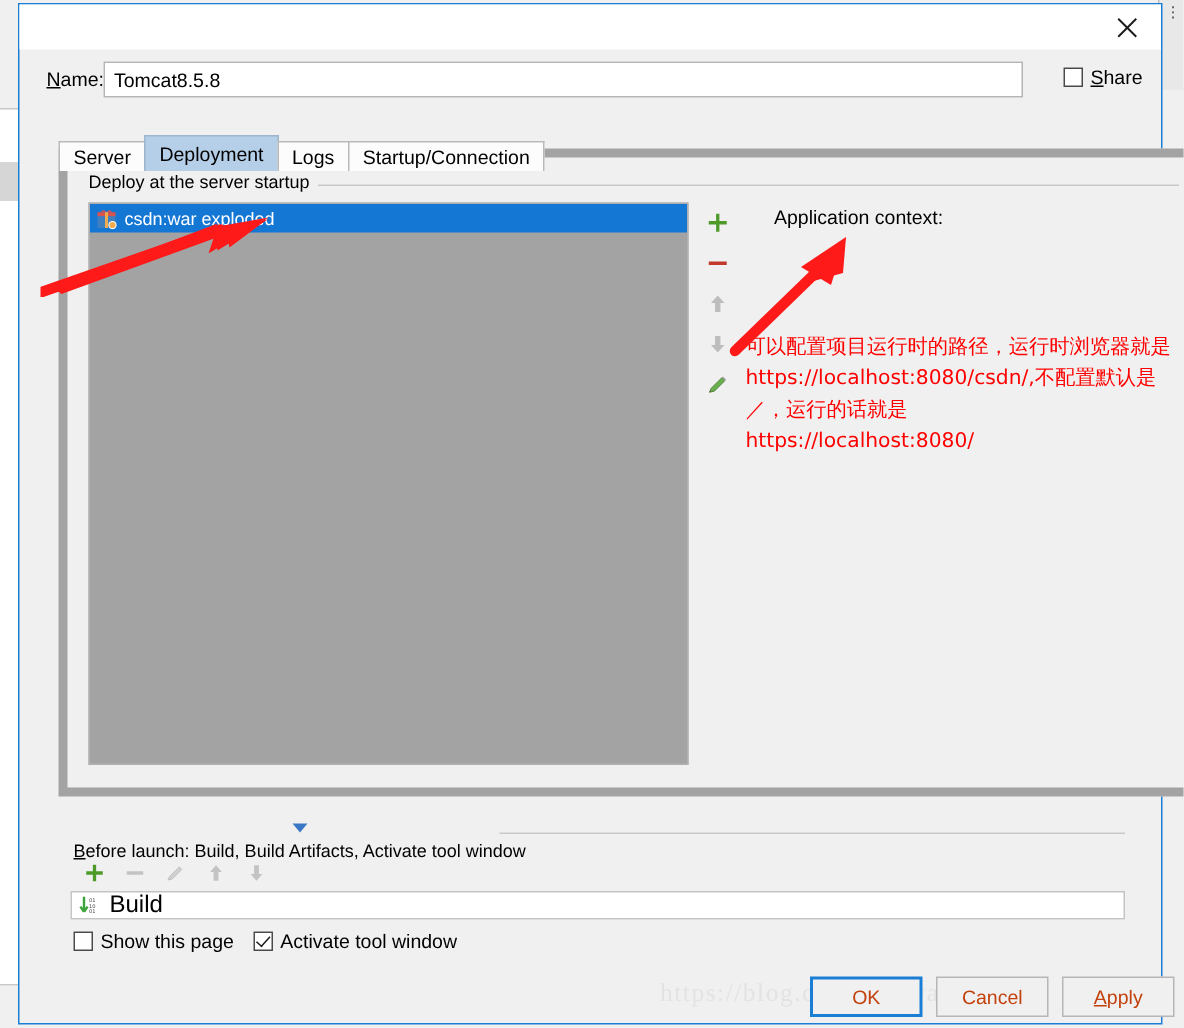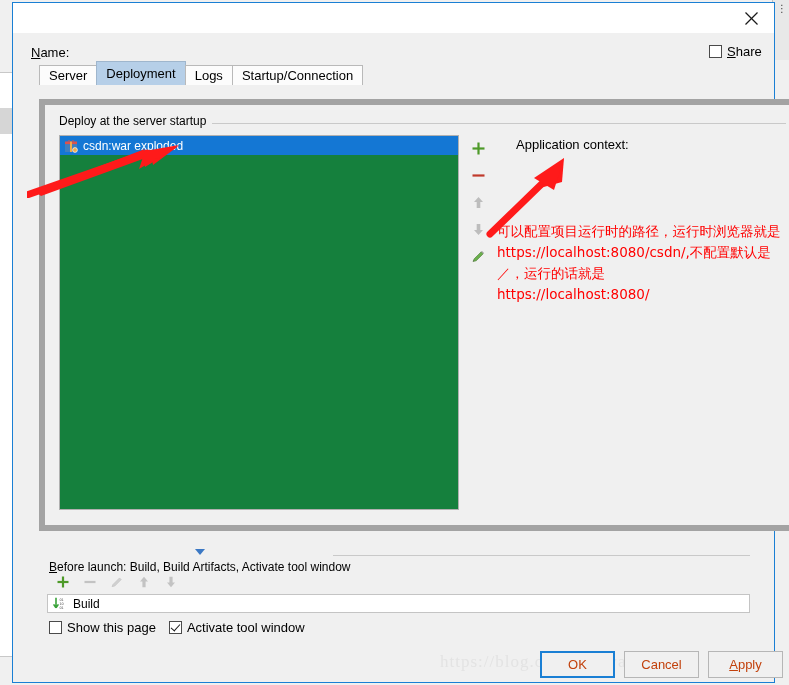--- a/index.html
+++ b/index.html
@@ -43,38 +43,38 @@
     padding:0 6px;outline:none;
   }
   #share-wrap{position:absolute;left:696px;top:3px;display:flex;align-items:center;gap:5px;text-align:center;}
   .cbx{width:13px;height:13px;border:1px solid #4a4a4a;background:#fff;box-sizing:border-box;
        display:inline-block;position:relative;flex:none;}
   .cbx.checked::after{content:"";position:absolute;left:3px;top:0px;width:4px;height:8px;
        border:solid #1a1a1a;border-width:0 1.6px 1.6px 0;transform:rotate(42deg);}
   #share-label{font-size:13px;}
 
   
-  #tabs{position:absolute;left:26px;top:60px;height:22px;display:flex;align-items:flex-end;z-index:3;}
+  #tabs{position:absolute;left:26px;top:89px;height:22px;display:flex;align-items:flex-end;z-index:3;}
   .tab{
     height:20px;line-height:20px;padding:0 9px;font-size:13px;
     border:1px solid #b9b9b9;border-bottom:none;background:#fcfcfc;
     margin-right:-1px;box-sizing:border-box;white-space:nowrap;cursor:default;color:#000;
   }
   .tab.selected{background:#b6cfe8;height:24px;line-height:24px;font-size:13px;border-color:#9fb6cd;}
 
   
   #tabpanel{position:absolute;left:26px;top:96px;width:767px;height:432px;
     border:6px solid #a3a3a3;background:#f0f0f0;box-sizing:border-box;}
 
   #group-title{position:absolute;left:14px;top:9px;font-size:12px;background:#f0f0f0;padding-right:6px;z-index:2;}
   #group-line{position:absolute;left:150px;top:18px;right:14px;height:1px;background:#c9c9c9;}
 
   
   #list-box{position:absolute;left:14px;top:30px;width:400px;height:375px;
-    border:1px solid #b0b0b0;background:#15803d;box-sizing:border-box;overflow:hidden;}
+    border:1px solid #b0b0b0;background:#a3a3a3;box-sizing:border-box;overflow:hidden;}
   #list-item{position:absolute;left:0;top:0;right:0;height:19px;background:#1477d4;
     display:flex;align-items:center;padding-left:4px;box-sizing:border-box;}
   #list-item-label{color:#fff;font-size:12px;margin-left:5px;}
   .artifact-icon{width:14px;height:14px;position:relative;flex:none;}
 
   
   #list-toolbar{position:absolute;left:420px;top:30px;width:26px;height:375px;}
   .tb-btn{width:26px;height:27px;display:flex;align-items:center;justify-content:center;cursor:default;}
 
   
@@ -98,21 +98,21 @@
             border-top:6px solid #3b78c4;}
   #bl-title{font-size:12px;}
   #bl-title u{text-decoration:underline;}
   #bl-line{position:absolute;left:320px;top:552px;right:24px;height:1px;background:#c9c9c9;}
 
   #bl-toolbar{position:absolute;left:36px;top:568px;display:flex;align-items:center;}
   .bl-btn{width:27px;height:22px;display:flex;align-items:center;justify-content:center;cursor:default;}
 
   #bl-list{position:absolute;left:34px;top:591px;right:24px;height:19px;
     border:1px solid #c4c4c4;background:#fff;display:flex;align-items:center;padding-left:4px;box-sizing:border-box;}
-  #bl-list-label{font-size:12px;margin-left:6px;}
+  #bl-list-label{font-size:16px;margin-left:6px;}
 
   #bottom-checks{position:absolute;left:36px;top:617px;display:flex;align-items:center;gap:7px;}
   #bottom-checks .grp{display:flex;align-items:center;gap:5px;}
   #bottom-checks span.lbl{font-size:13px;}
 
   
   #watermark{position:absolute;left:440px;top:652px;font-size:17px;color:#e3e3e3;
      font-family:"Liberation Serif","DejaVu Serif",serif;letter-spacing:1px;white-space:nowrap;}
   #footer{position:absolute;left:540px;top:651px;display:flex;align-items:center;}
   .dlg-btn{height:27px;min-width:75px;padding:0 12px;font-size:13px;
@@ -156,20 +156,21 @@
     <div id="close-btn">
       <svg width="15" height="15" viewBox="0 0 15 15" aria-hidden="true">
         <line x1="1.5" y1="1.5" x2="13.5" y2="13.5" stroke="#1a1a1a" stroke-width="1.3"></line>
         <line x1="13.5" y1="1.5" x2="1.5" y2="13.5" stroke="#1a1a1a" stroke-width="1.3"></line>
       </svg>
     </div>
   </div>
 
   <div id="name-row">
     <div id="name-label"><u>N</u><span>ame:</span></div>
+    <input id="name-input" type="text" value="Tomcat8.5.8" style="">
     <div id="share-wrap">
       <span class="cbx"></span>
       <span id="share-label"><u>S</u><span>hare</span></span>
     </div>
   </div>
 
   <div id="tabs">
     <div class="tab">Server</div>
     <div class="tab selected">Deployment</div>
     <div class="tab">Logs</div>

